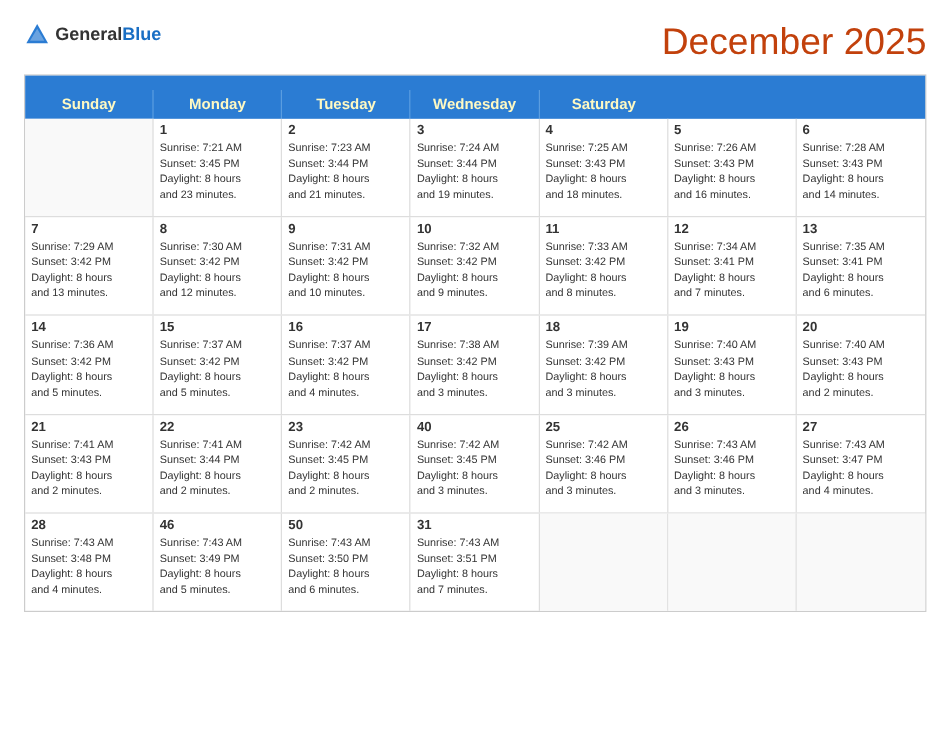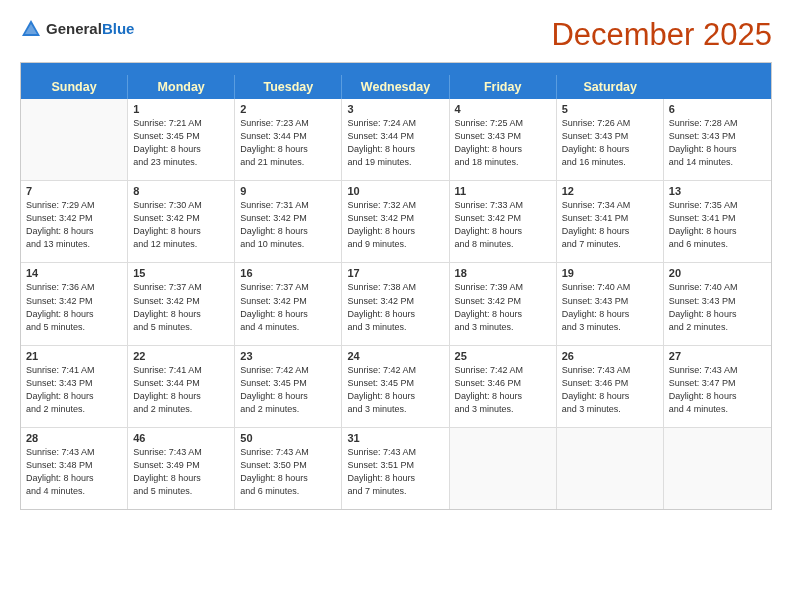--- a/index.html
+++ b/index.html
@@ -135,21 +135,20 @@
       <div class="main-title">December 2025</div>
     </div>
   </div>
 
   <div class="calendar">
     <div class="cal-header-row">
     <div class="cal-header-cell">Sunday</div>
         <div class="cal-header-cell">Monday</div>
         <div class="cal-header-cell">Tuesday</div>
         <div class="cal-header-cell">Wednesday</div>
-        <div class="cal-header-cell">Friday</div>
         <div class="cal-header-cell">Saturday</div>
       </div>
     <div class="cal-body">
     <div class="cal-row">
           <div class="cal-cell empty"></div>
           <div class="cal-cell">
             <span class="day-num">1</span>
             <div class="cell-text">Sunrise: 7:21 AM<br>Sunset: 3:45 PM<br>Daylight: 8 hours<br>and 23 minutes.</div>
           </div>
           <div class="cal-cell">
@@ -240,21 +239,21 @@
           </div>
           <div class="cal-cell">
             <span class="day-num">22</span>
             <div class="cell-text">Sunrise: 7:41 AM<br>Sunset: 3:44 PM<br>Daylight: 8 hours<br>and 2 minutes.</div>
           </div>
           <div class="cal-cell">
             <span class="day-num">23</span>
             <div class="cell-text">Sunrise: 7:42 AM<br>Sunset: 3:45 PM<br>Daylight: 8 hours<br>and 2 minutes.</div>
           </div>
           <div class="cal-cell">
-            <span class="day-num">24</span>
+            <span class="day-num">40</span>
             <div class="cell-text">Sunrise: 7:42 AM<br>Sunset: 3:45 PM<br>Daylight: 8 hours<br>and 3 minutes.</div>
           </div>
           <div class="cal-cell">
             <span class="day-num">25</span>
             <div class="cell-text">Sunrise: 7:42 AM<br>Sunset: 3:46 PM<br>Daylight: 8 hours<br>and 3 minutes.</div>
           </div>
           <div class="cal-cell">
             <span class="day-num">26</span>
             <div class="cell-text">Sunrise: 7:43 AM<br>Sunset: 3:46 PM<br>Daylight: 8 hours<br>and 3 minutes.</div>
           </div>

